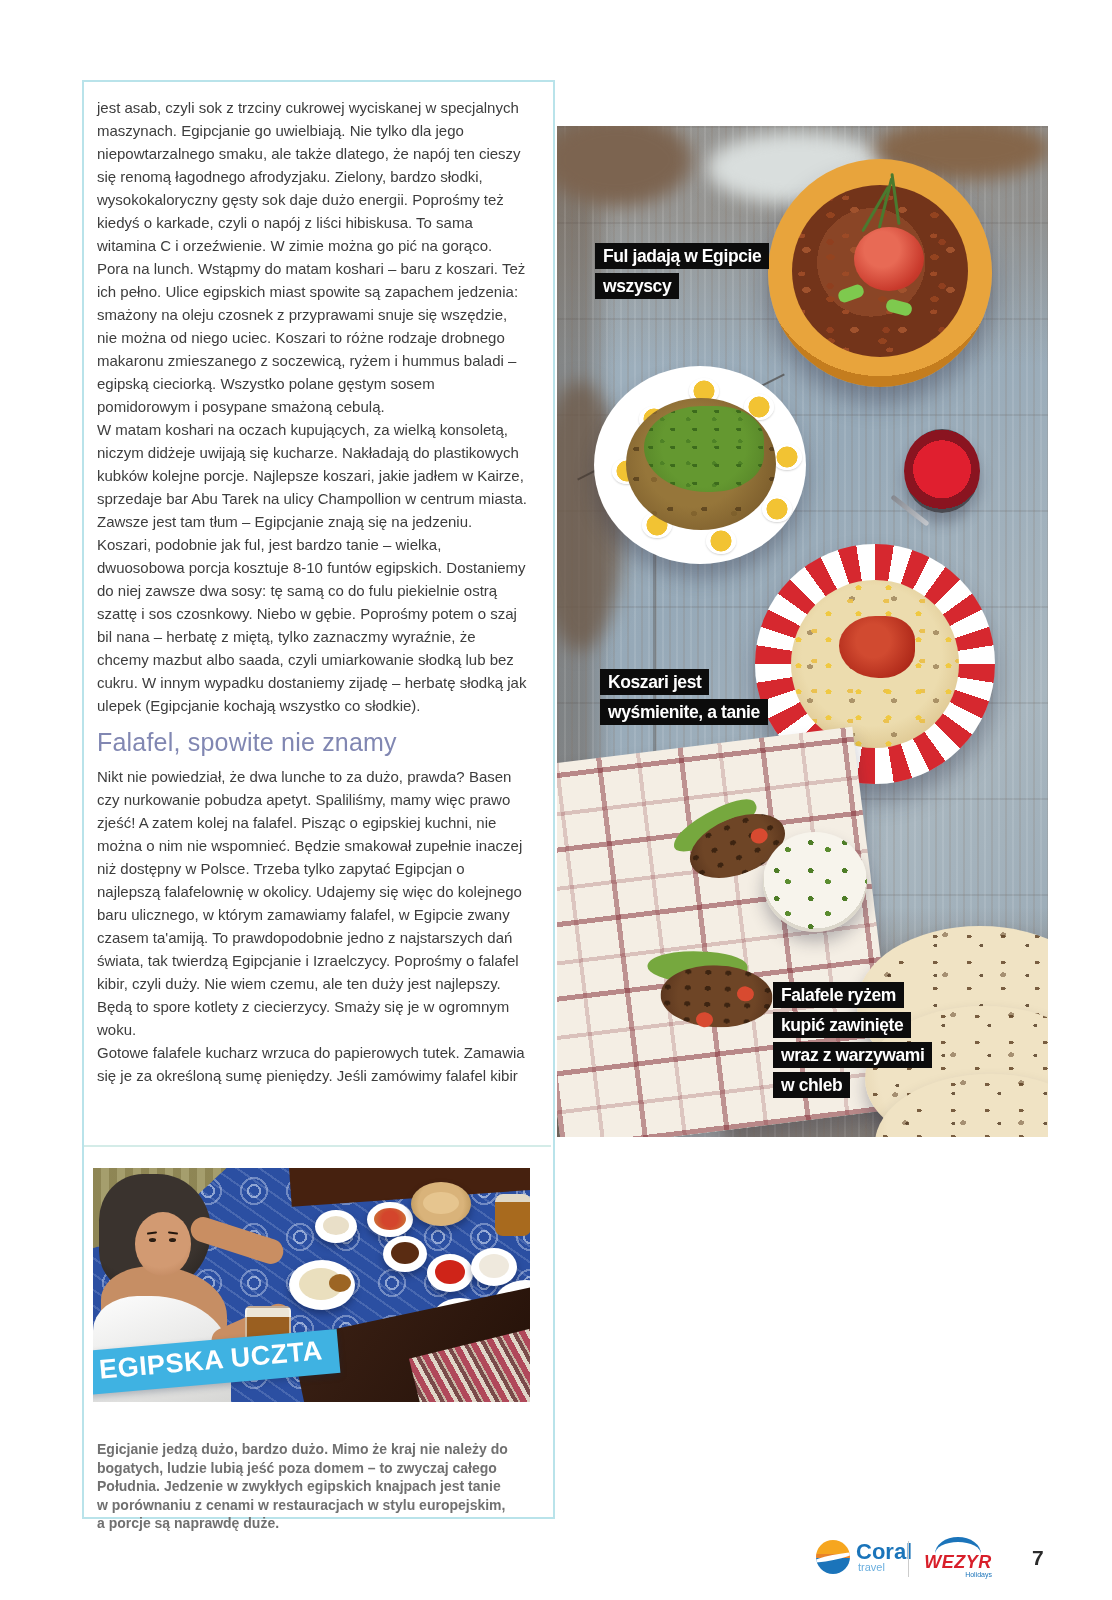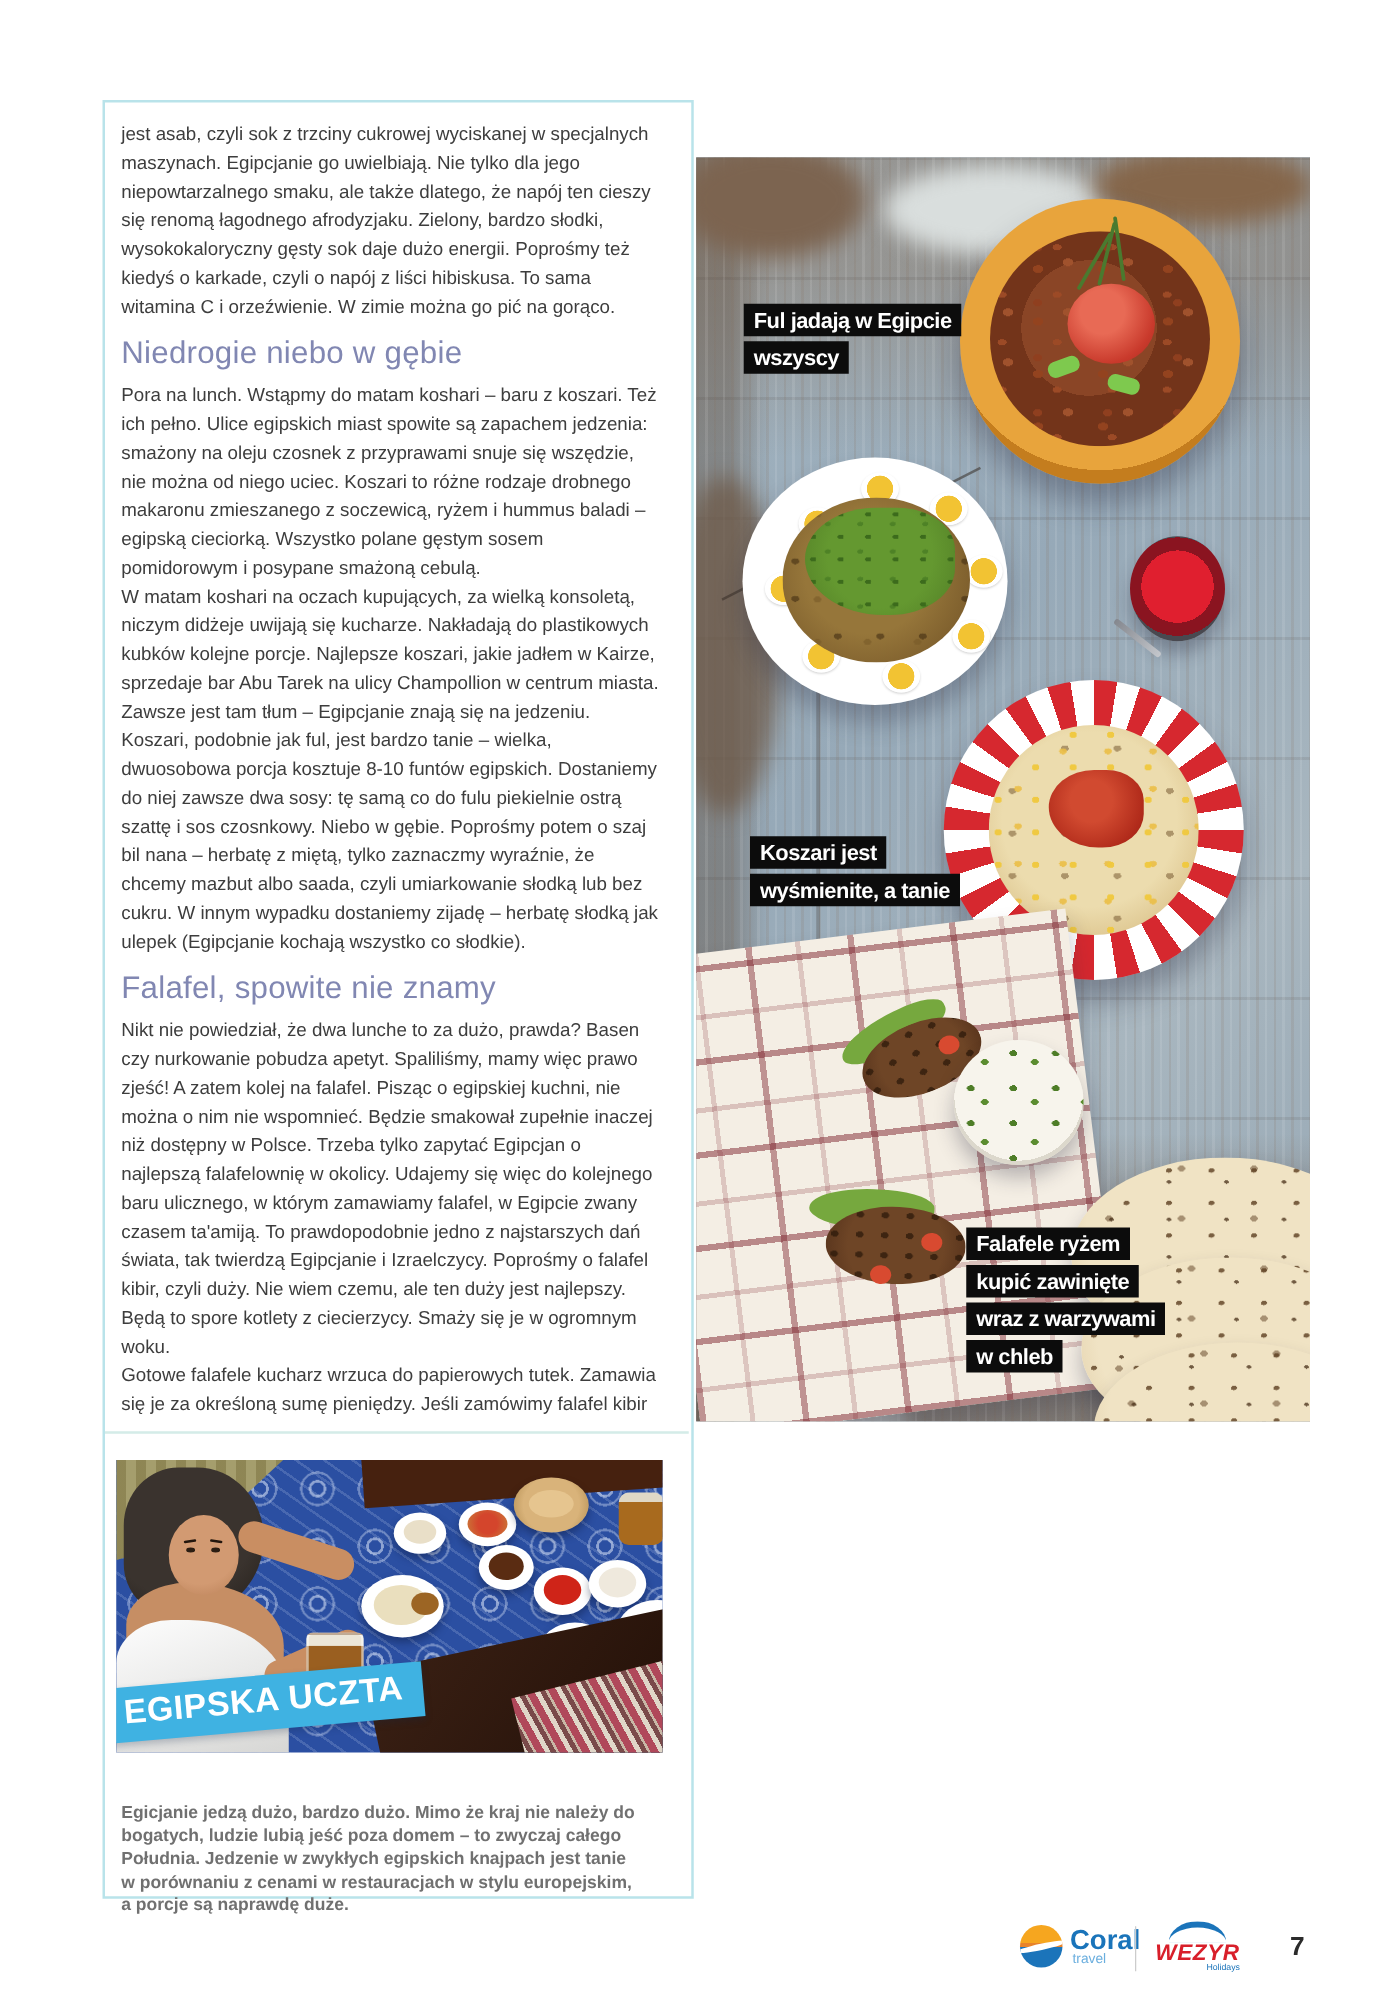--- a/index.html
+++ b/index.html
@@ -231,21 +231,20 @@
   .pagenum{position:absolute;left:1032px;top:1546px;font-size:21px;font-weight:bold;color:#2b2b2b;}
 </style>
 </head>
 <body>
 
 <div class="frame"></div>
 <div class="inner-divider"></div>
 
 <div class="textcol">
   <p>jest asab, czyli sok z trzciny cukrowej wyciskanej w specjalnych maszynach. Egipcjanie go uwielbiają. Nie tylko dla jego niepowtarzalnego smaku, ale także dlatego, że napój ten cieszy się renomą łagodnego afrodyzjaku. Zielony, bardzo słodki, wysokokaloryczny gęsty sok daje dużo energii. Poprośmy też kiedyś o karkade, czyli o napój z liści hibiskusa. To sama witamina C i orzeźwienie. W zimie można go pić na gorąco.</p>
-  <h2>Niedrogie niebo w gębie</h2>
   <p>Pora na lunch. Wstąpmy do matam koshari – baru z koszari. Też ich pełno. Ulice egipskich miast spowite są zapachem jedzenia: smażony na oleju czosnek z przyprawami snuje się wszędzie, nie można od niego uciec. Koszari to różne rodzaje drobnego makaronu zmieszanego z soczewicą, ryżem i hummus baladi – egipską cieciorką. Wszystko polane gęstym sosem pomidorowym i posypane smażoną cebulą.</p>
   <p>W matam koshari na oczach kupujących, za wielką konsoletą, niczym didżeje uwijają się kucharze. Nakładają do plastikowych kubków kolejne porcje. Najlepsze koszari, jakie jadłem w Kairze, sprzedaje bar Abu Tarek na ulicy Champollion w centrum miasta. Zawsze jest tam tłum – Egipcjanie znają się na jedzeniu.</p>
   <p>Koszari, podobnie jak ful, jest bardzo tanie – wielka, dwuosobowa porcja kosztuje 8-10 funtów egipskich. Dostaniemy do niej zawsze dwa sosy: tę samą co do fulu piekielnie ostrą szattę i sos czosnkowy. Niebo w gębie. Poprośmy potem o szaj bil nana – herbatę z miętą, tylko zaznaczmy wyraźnie, że chcemy mazbut albo saada, czyli umiarkowanie słodką lub bez cukru. W innym wypadku dostaniemy zijadę – herbatę słodką jak ulepek (Egipcjanie kochają wszystko co słodkie).</p>
   <h2>Falafel, spowite nie znamy</h2>
   <p>Nikt nie powiedział, że dwa lunche to za dużo, prawda? Basen czy nurkowanie pobudza apetyt. Spaliliśmy, mamy więc prawo zjeść! A zatem kolej na falafel. Pisząc o egipskiej kuchni, nie można o nim nie wspomnieć. Będzie smakował zupełnie inaczej niż dostępny w Polsce. Trzeba tylko zapytać Egipcjan o najlepszą falafelownię w okolicy. Udajemy się więc do kolejnego baru ulicznego, w którym zamawiamy falafel, w Egipcie zwany czasem ta'amiją. To prawdopodobnie jedno z najstarszych dań świata, tak twierdzą Egipcjanie i Izraelczycy. Poprośmy o falafel kibir, czyli duży. Nie wiem czemu, ale ten duży jest najlepszy. Będą to spore kotlety z ciecierzycy. Smaży się je w ogromnym woku.</p>
   <p>Gotowe falafele kucharz wrzuca do papierowych tutek. Zamawia się je za określoną sumę pieniędzy. Jeśli zamówimy falafel kibir</p>
 </div>
 
 <div class="photo">
   <div class="patch p-white"></div>

